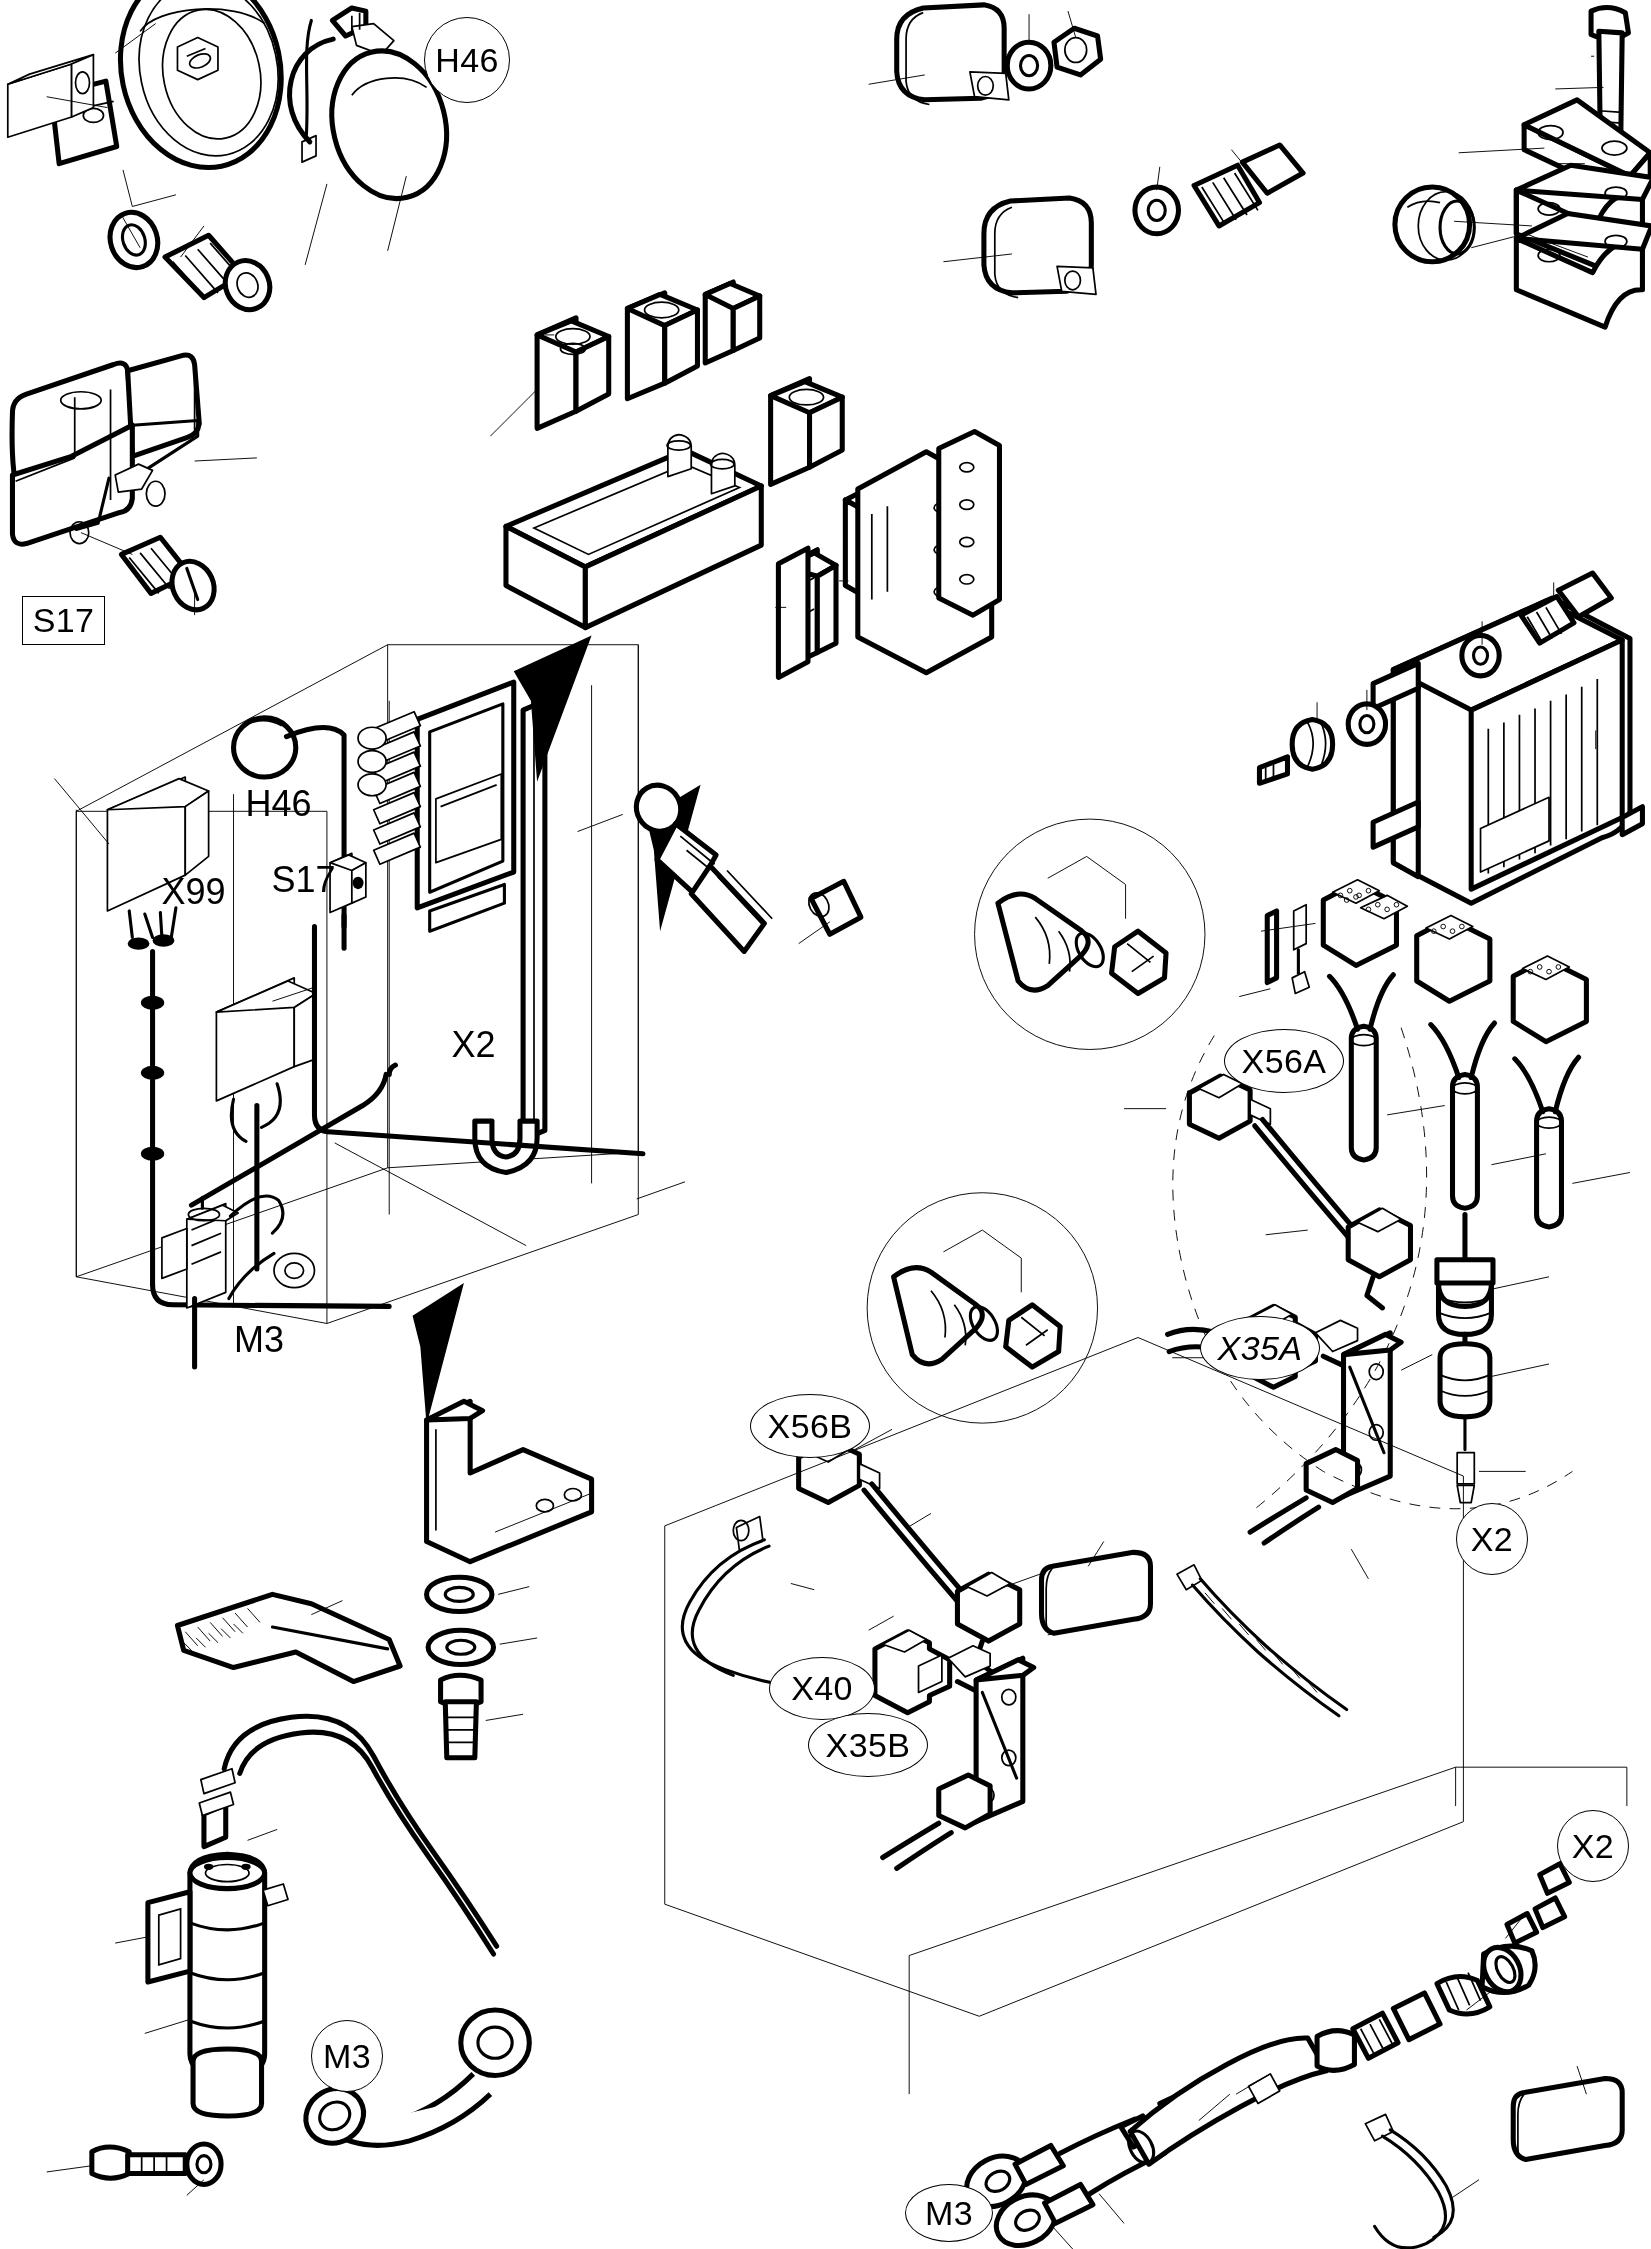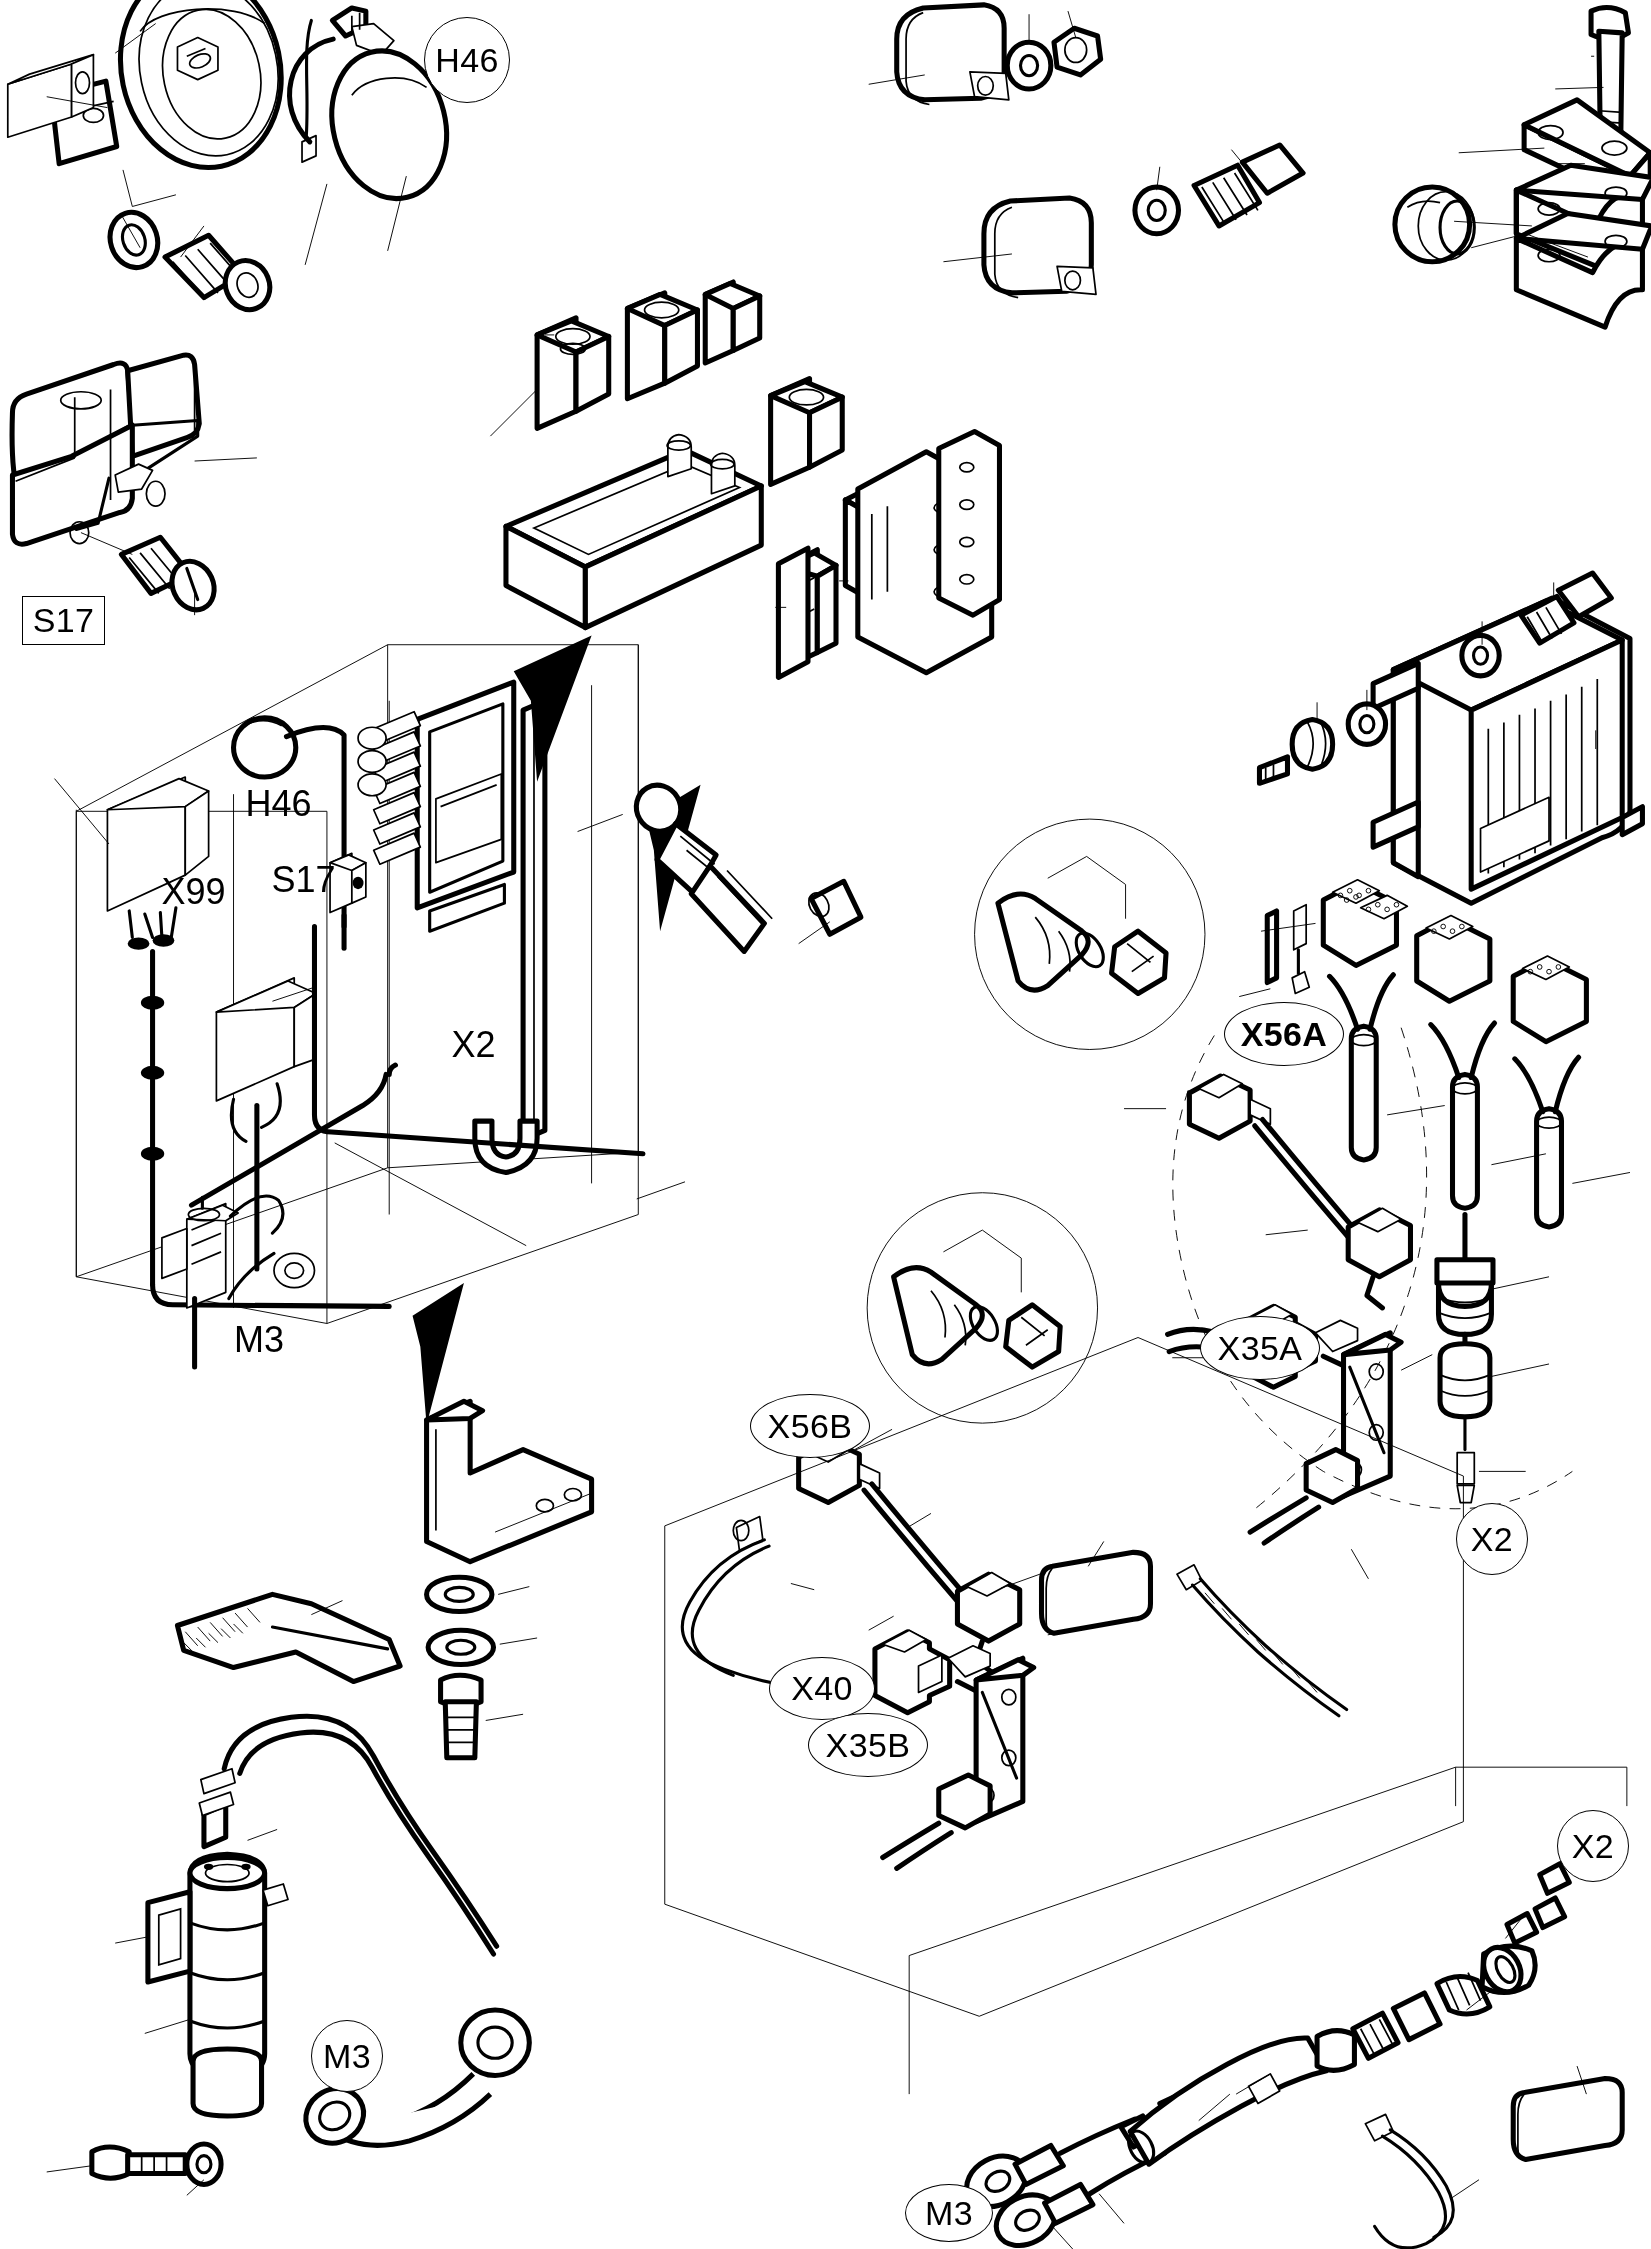--- a/index.html
+++ b/index.html
@@ -739,22 +739,22 @@
 </svg>
 
 <div id="callout-layer">
       <div class="callout circle" style="left: 424px; top: 17px; width: 84px; height: 84px;">H46</div>
       <div class="callout box" style="left: 22px; top: 596px; width: 81px; height: 47px;">S17</div>
       <div class="plain" style="left: 232px; top: 780px; width: 93px; height: 47px; display: flex; align-items: center; justify-content: center;">H46</div>
       <div class="plain" style="left: 257px; top: 856px; width: 93px; height: 47px; display: flex; align-items: center; justify-content: center;">S17</div>
       <div class="plain" style="left: 143px; top: 868px; width: 101px; height: 48px; display: flex; align-items: center; justify-content: center; text-align: right;">X99</div>
       <div class="plain" style="left: 436px; top: 1021px; width: 75px; height: 47px; display: flex; align-items: center; justify-content: center;">X2</div>
       <div class="plain" style="left: 216px; top: 1316px; width: 86px; height: 48px; display: flex; align-items: center; justify-content: center;">M3</div>
-      <div class="callout oval" style="left: 1224px; top: 1002px; width: 118px; height: 62px; font-weight: bold;">X56A</div>
-      <div class="callout oval" style="left: 1200px; top: 1316px; width: 118px; height: 62px;">X35A</div>
+      <div class="callout oval" style="left: 1224px; top: 1029px; width: 118px; height: 62px;">X56A</div>
+      <div class="callout oval" style="left: 1200px; top: 1316px; width: 118px; height: 62px; font-style: italic;">X35A</div>
       <div class="callout oval" style="left: 750px; top: 1394px; width: 118px; height: 62px;">X56B</div>
       <div class="callout oval" style="left: 769px; top: 1657px; width: 104px; height: 61px;">X40</div>
       <div class="callout oval" style="left: 808px; top: 1713px; width: 118px; height: 62px; text-align: right;">X35B</div>
       <div class="callout circle" style="left: 1456px; top: 1503px; width: 70px; height: 70px;">X2</div>
       <div class="callout circle" style="left: 1557px; top: 1810px; width: 70px; height: 70px;">X2</div>
       <div class="callout circle" style="left: 311px; top: 2020px; width: 70px; height: 70px;">M3</div>
       <div class="callout oval" style="left: 905px; top: 2184px; width: 86px; height: 56px;">M3</div>
     </div>
 
 </div>

